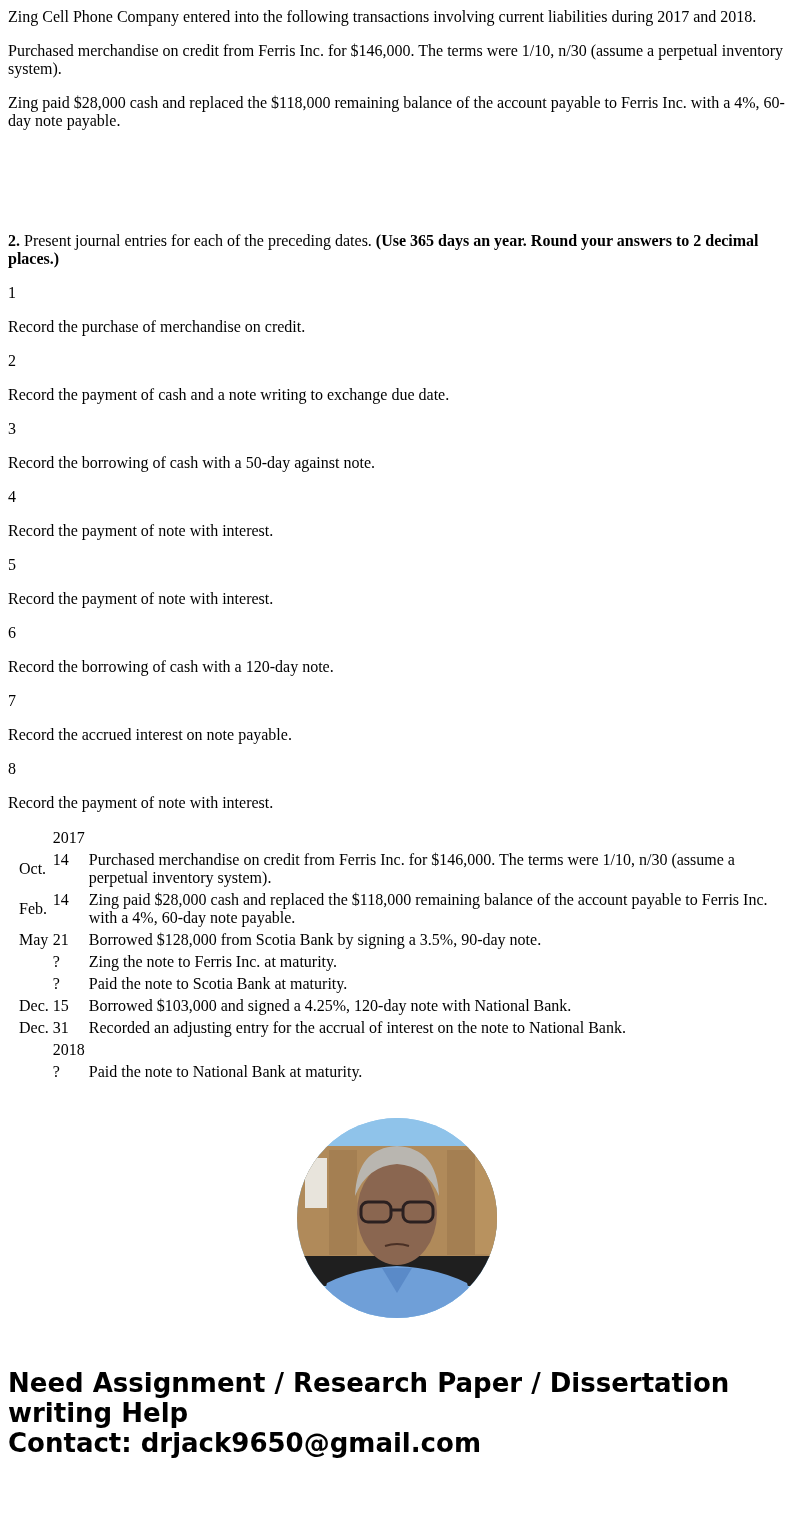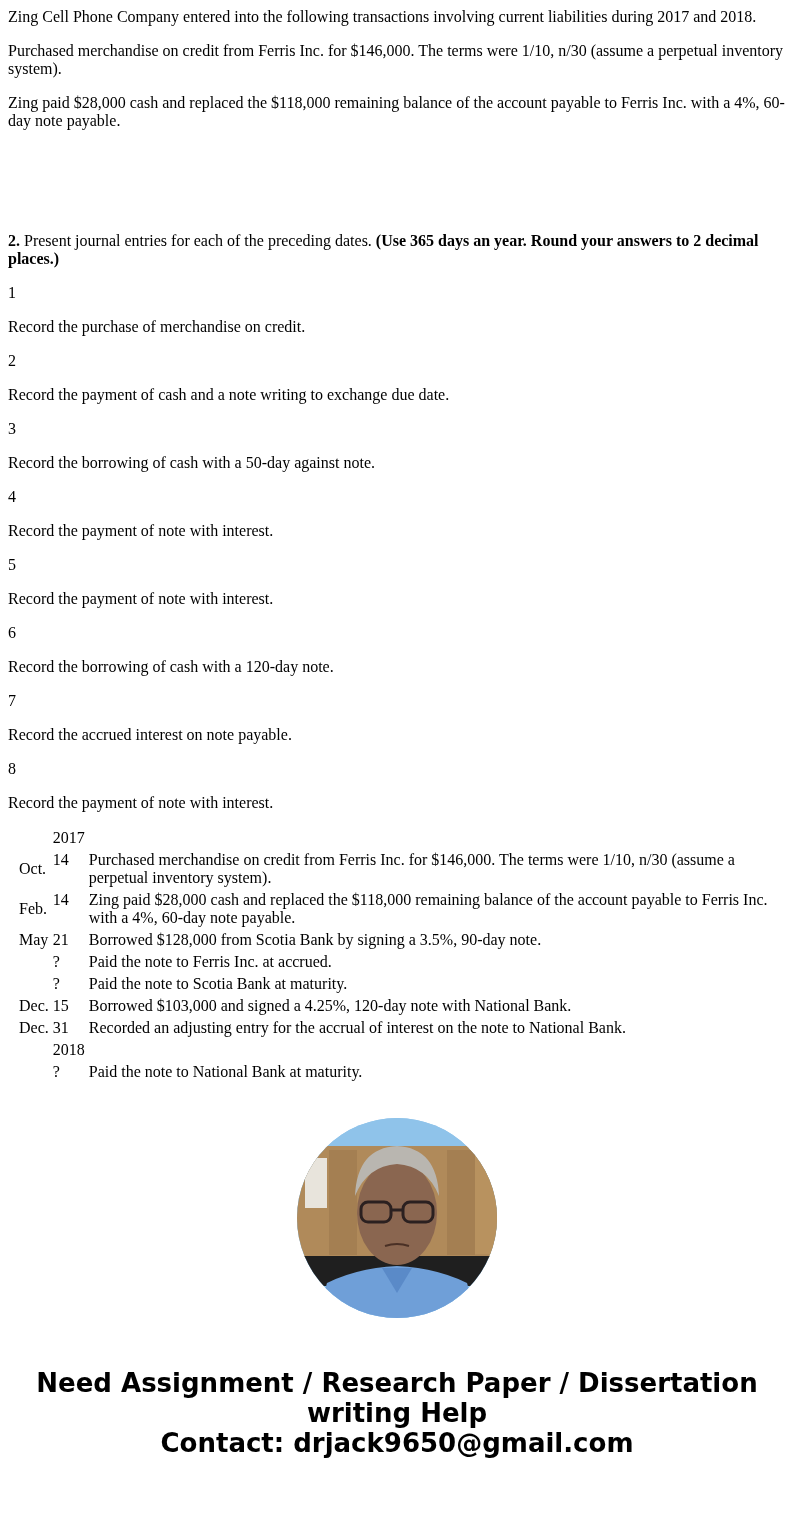--- a/index.html
+++ b/index.html
@@ -39,21 +39,21 @@
       width: 200px;
       height: 200px;
       border-radius: 50%;
       overflow: hidden;
       position: relative;
       background: #8fc3ea;
     }
     .photo svg { display: block; }
     .promo {
       margin-top: 50px;
-      text-align: center;
+      text-align: left;
       font-family: "DejaVu Sans", sans-serif;
       font-weight: bold;
       font-size: 26px;
       line-height: 30px;
       color: #000;
     }
   </style>
 </head>
 <body>
 
@@ -107,21 +107,21 @@
         <td class="desc">Zing paid $28,000 cash and replaced the $118,000 remaining balance of the account payable to Ferris Inc. with a 4%, 60-day note payable.</td>
       </tr>
       <tr>
         <td>May</td>
         <td class="day">21</td>
         <td class="desc">Borrowed $128,000 from Scotia Bank by signing a 3.5%, 90-day note.</td>
       </tr>
       <tr>
         <td></td>
         <td class="day">?</td>
-        <td class="desc">Paid the note to Ferris Inc. at accrued.</td>
+        <td class="desc">Zing the note to Ferris Inc. at maturity.</td>
       </tr>
       <tr>
         <td></td>
         <td class="day">?</td>
         <td class="desc">Paid the note to Scotia Bank at maturity.</td>
       </tr>
       <tr>
         <td>Dec.</td>
         <td class="day">15</td>
         <td class="desc">Borrowed $103,000 and signed a 4.25%, 120-day note with National Bank.</td>

